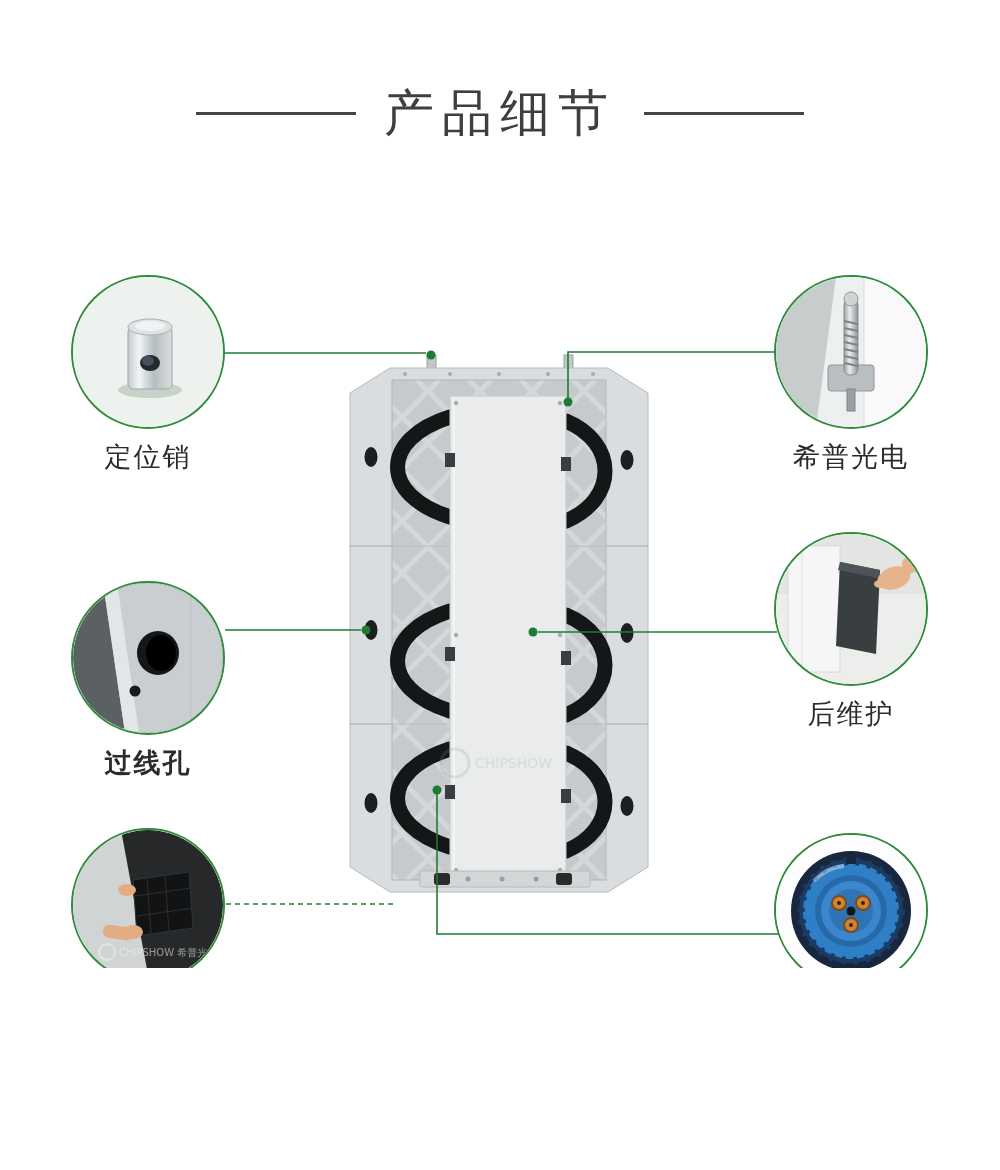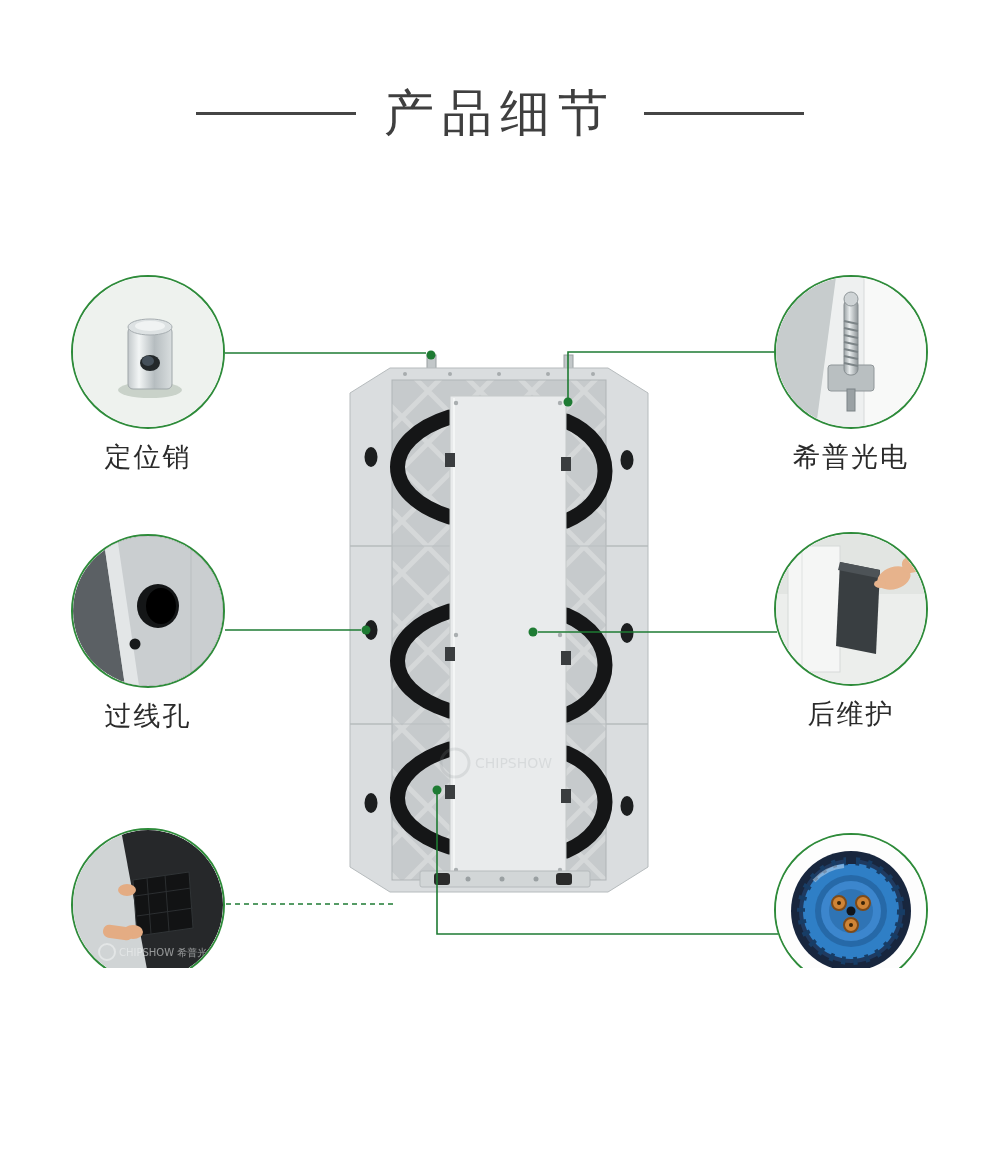--- a/index.html
+++ b/index.html
@@ -30,21 +30,21 @@
   .photo-circle{
     width:154px;height:154px;border-radius:50%;
     border:2px solid #2e8b3a;background:#ffffff;overflow:hidden;box-sizing:border-box;
   }
   .photo-circle svg{display:block;border-radius:50%;}
   .callout-label{
     margin-top:10px;font-size:27px;color:#2b2b2b;letter-spacing:2px;white-space:nowrap;
   }
   .co-1{left:71px;top:275px;}
   .co-2{left:774px;top:275px;}
-  .co-3{left:71px;top:534px;}
+  .co-3{left:71px;top:581px;font-weight:bold;}
   .co-4{left:774px;top:532px;}
   .co-5{left:71px;top:828px;}
   .co-6{left:774px;top:833px;}
 </style>
 </head>
 <body>
 
 <div class="page">
 
   <div class="title-row">

